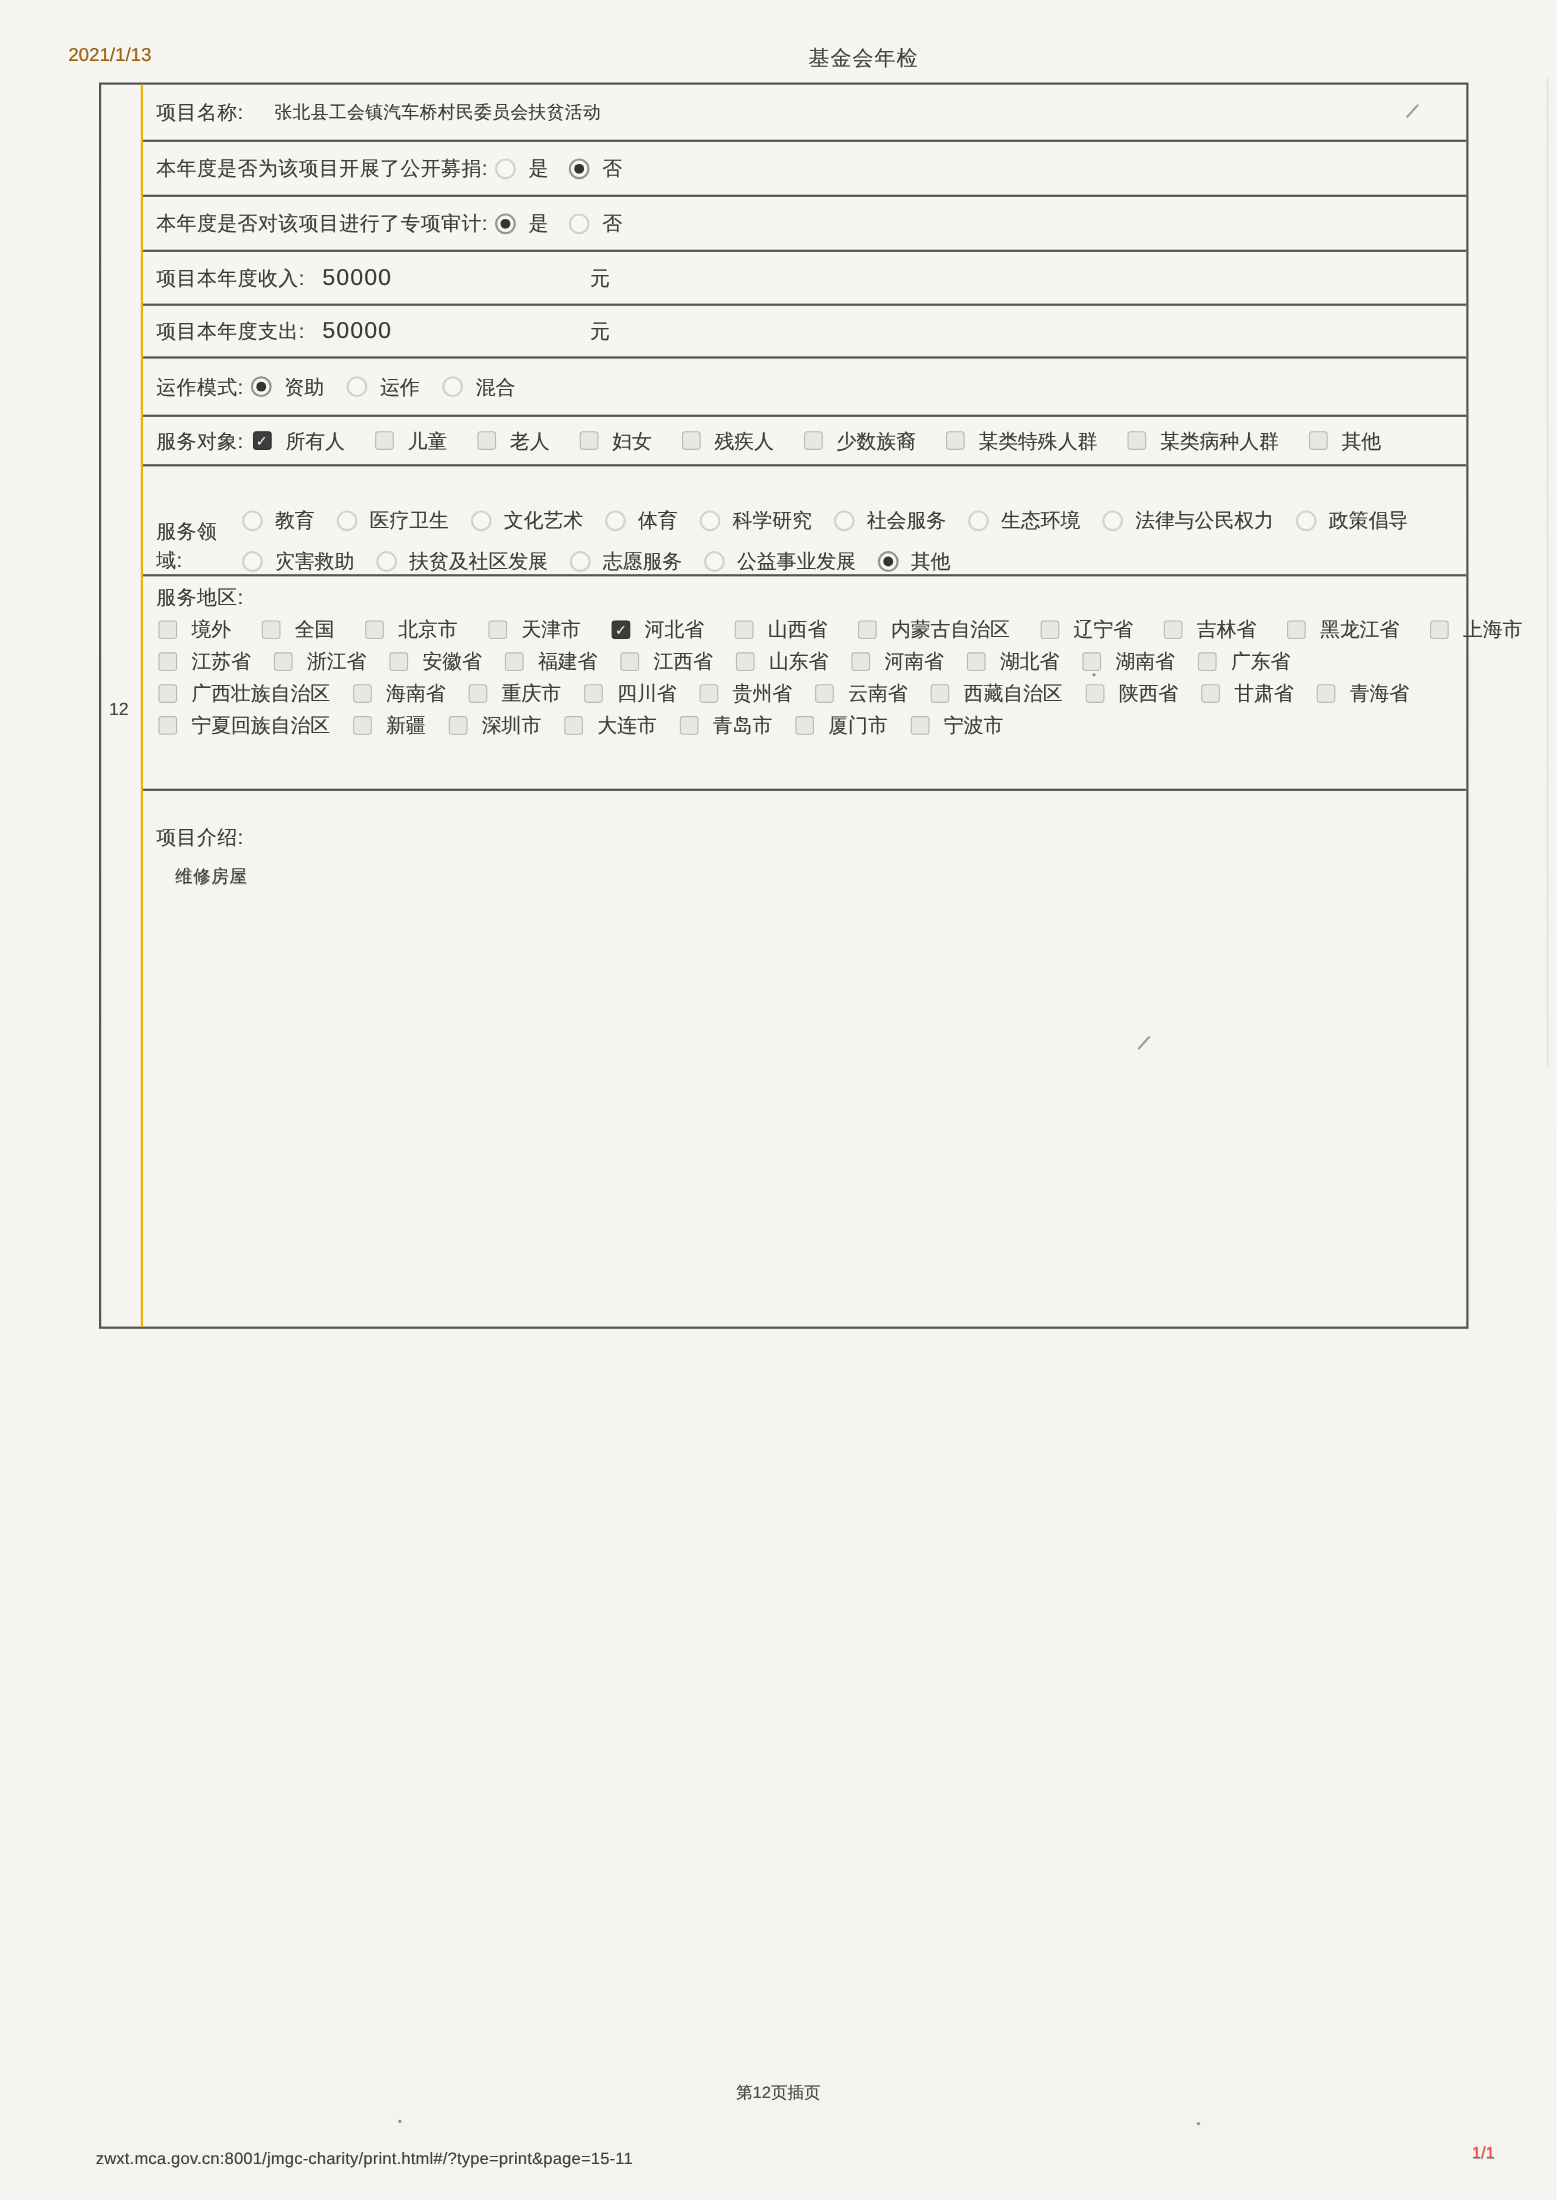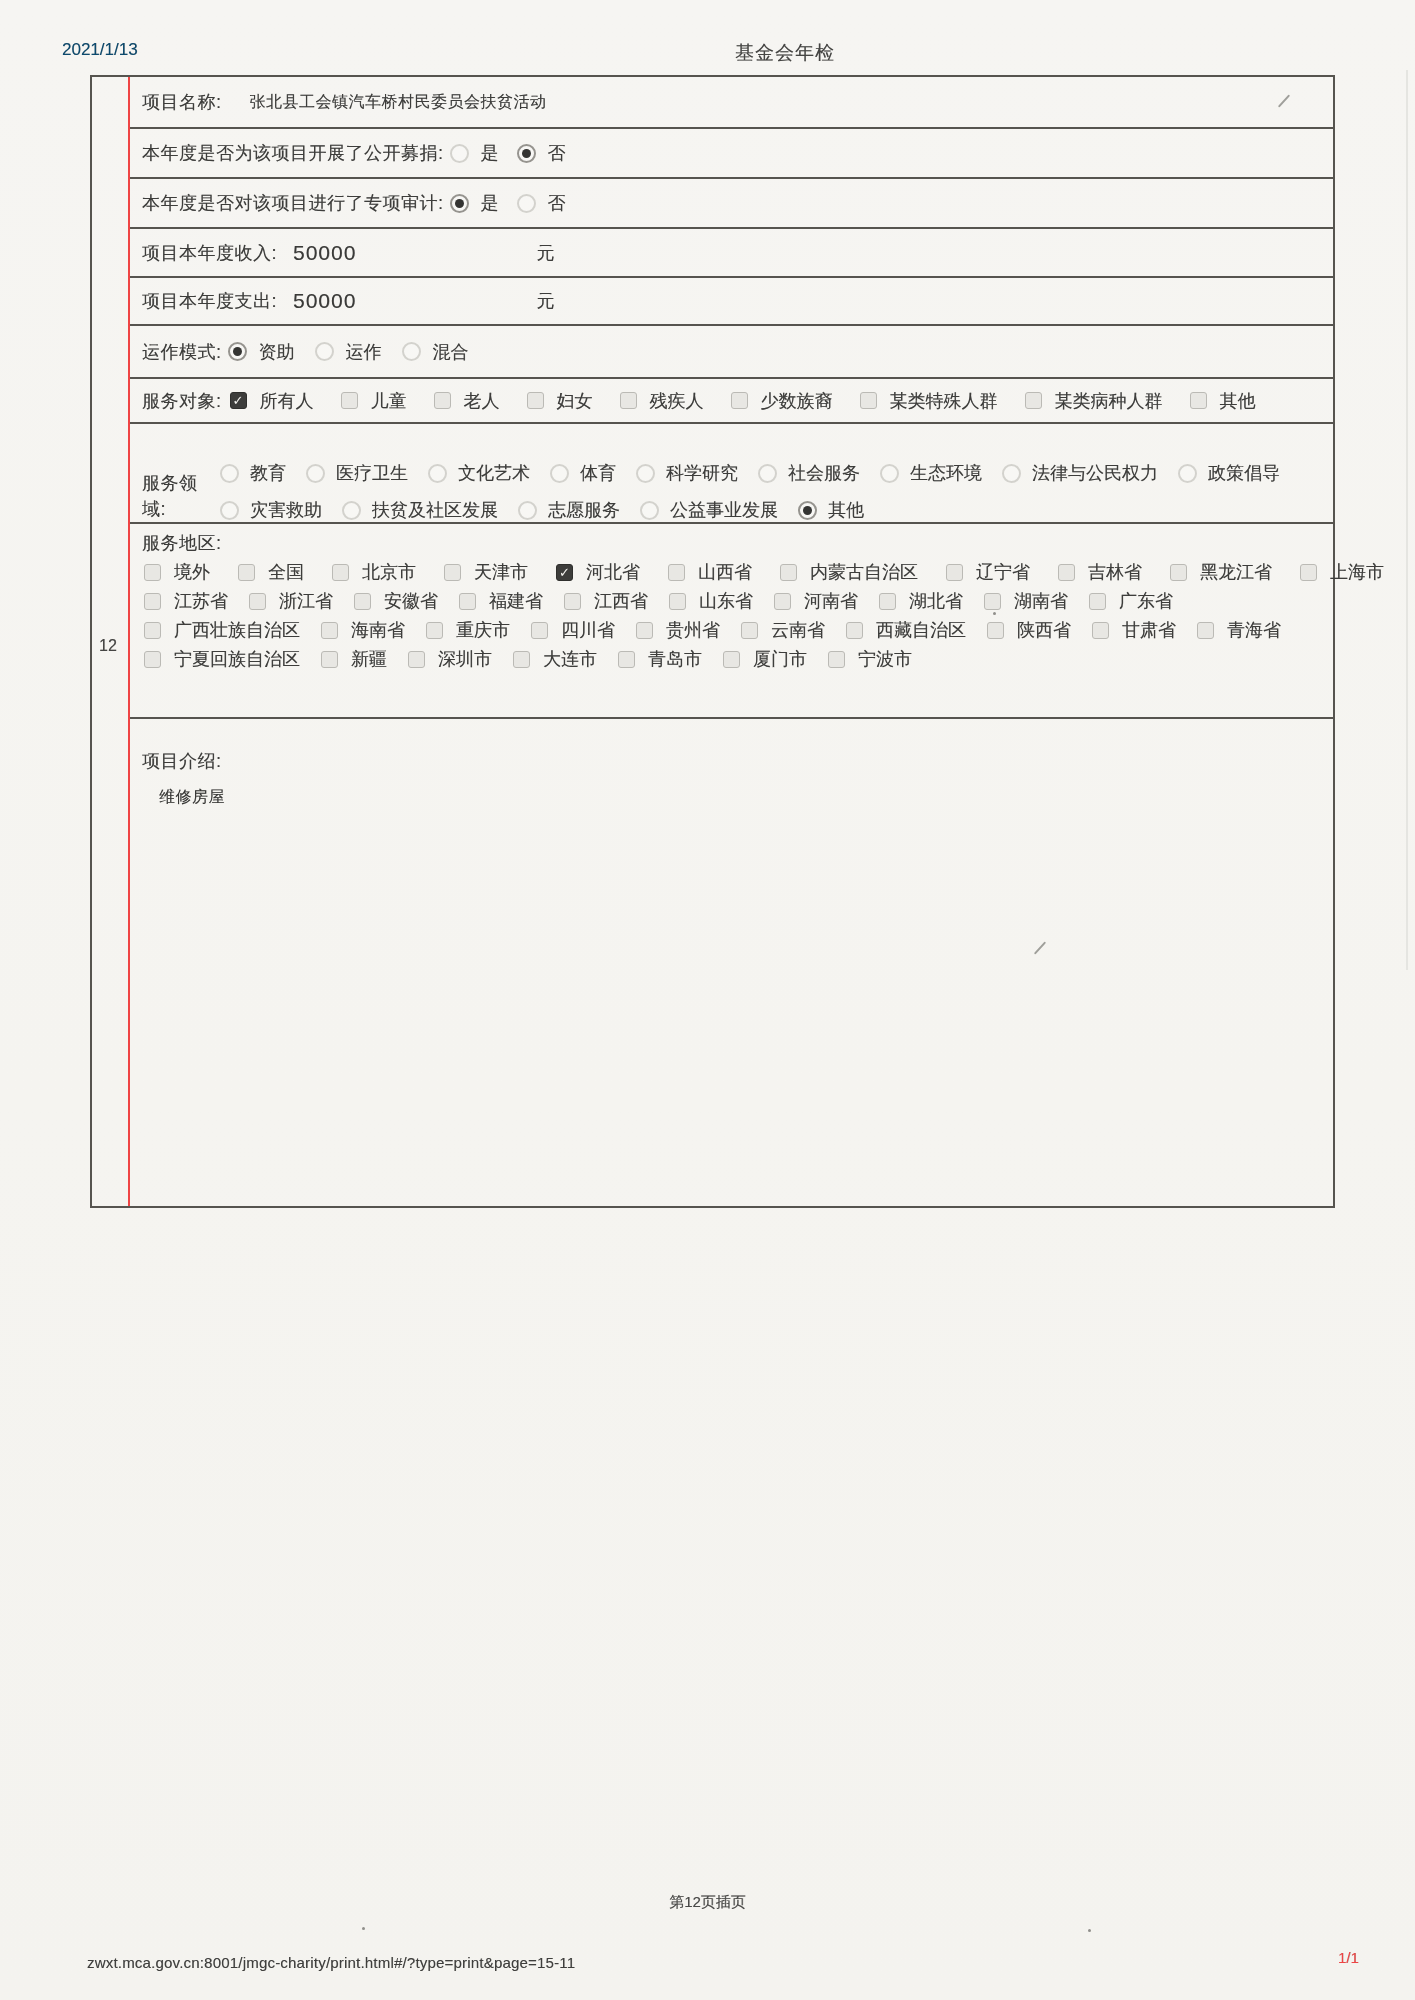--- a/index.html
+++ b/index.html
@@ -2,26 +2,26 @@
 <html><head>
 <meta charset="utf-8">
 <style>
   html,body{margin:0;padding:0;}
   body{width:1415px;height:2000px;position:relative;overflow:hidden;
        background:linear-gradient(180deg,#f6f5f2 0%,#f5f4f0 55%,#f4f3ef 100%);
        font-family:"Liberation Sans","DejaVu Sans",sans-serif;color:#3c3c3c;}
   .page{position:absolute;inset:0;}
   .scan-text{text-shadow:0.3px 0.3px 0.5px rgba(70,70,70,0.45);}
 
-  .date{position:absolute;left:62px;top:40px;font-size:17px;color:#0c4a6e;}
+  .date{position:absolute;left:62px;top:40px;font-size:17px;color:#a16207;}
   .doc-title{position:absolute;left:735px;top:40px;font-size:19px;color:#454543;letter-spacing:1px;}
 
   .sheet{position:absolute;left:90px;top:75px;width:1245px;height:1133px;
          border:2px solid #56544f;display:flex;box-sizing:border-box;background:transparent;}
-  .gutter{width:36px;border-right:2px solid #ef4444;position:relative;flex:0 0 auto;}
+  .gutter{width:36px;border-right:2px solid #eab308;position:relative;flex:0 0 auto;}
   .page-num{position:absolute;left:7px;top:560px;font-size:16px;color:#454543;}
   .rows{flex:1;display:flex;flex-direction:column;min-width:0;}
 
   .row{border-bottom:2px solid #56544f;box-sizing:border-box;display:flex;align-items:center;
        padding:0 12px;font-size:18px;color:#3d3d3b;flex:0 0 auto;}
   .row:last-child{border-bottom:none;}
   .lbl{white-space:nowrap;letter-spacing:0.5px;}
 
   .val-name{font-size:16px;margin-left:28px;letter-spacing:0.5px;}
   .num{font-size:21px;margin-left:16px;letter-spacing:1px;color:#3a3a38;}

